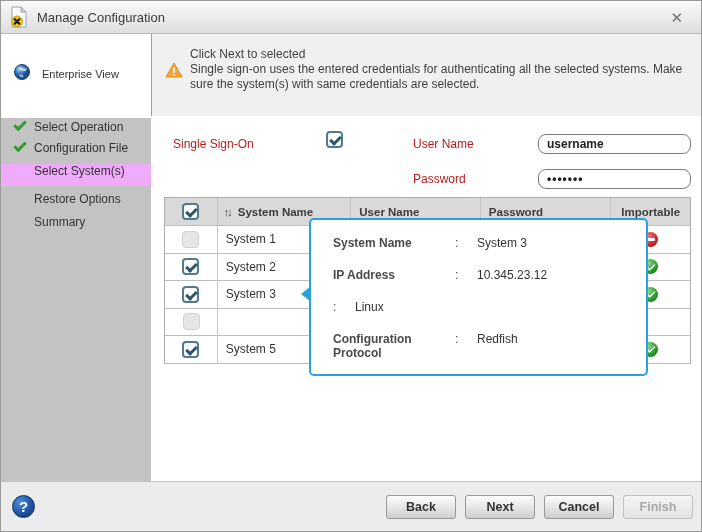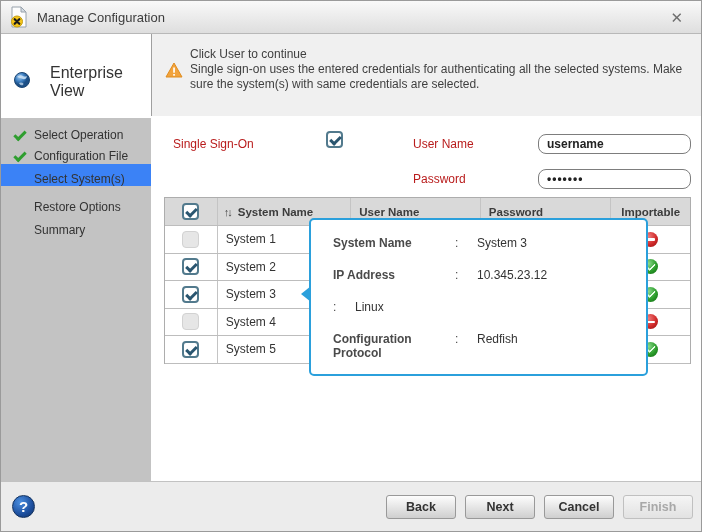--- a/index.html
+++ b/index.html
@@ -14,32 +14,32 @@
               background:linear-gradient(#f9f9f9,#dedede); border-bottom:1px solid #b8b8b8;
               display:flex; align-items:center; }
   .app-icon { margin-left:8px; width:20px; height:22px; display:inline-block; }
   .title { margin-left:8px; font-size:13px; font-weight:normal; color:#3c3c3c; }
   .close { position:absolute; right:16px; top:6px; font-size:15px; font-weight:bold;
            color:#6f6f6f; cursor:pointer; padding:2px 4px; }
 
   
   .sidebar-top { position:absolute; left:0; top:33px; width:150px; height:84px; background:#fff; }
   .enterprise-row { position:absolute; left:13px; top:30px; display:flex; align-items:center; }
-  .enterprise-row .label { margin-left:20px; font-size:16px; color:#333; }
+  .enterprise-row .label { margin-left:12px; font-size:11px; color:#333; }
   .sidebar-nav { position:absolute; left:0; top:117px; width:150px; height:363px; background:#c3c3c3; }
   .nav-item { position:absolute; left:0; width:155px; height:22px; display:flex;
-              align-items:flex-end; font-size:12px; color:#333; cursor:pointer; }
+              align-items:flex-start; font-size:12px; color:#333; cursor:pointer; }
   .nav-item .check { position:relative; width:14px; height:12px; margin-left:12px;
                      visibility:hidden; flex:0 0 14px; }
   .nav-item .check.show { visibility:visible; }
   .nav-item .check::after { content:""; position:absolute; left:1px; top:1px; width:9px; height:4px;
                      border-left:3px solid #2f9e2f; border-bottom:3px solid #2f9e2f;
                      transform:rotate(-45deg); }
   .nav-item .nav-label { margin-left:7px; }
-  .nav-item.active { background:#3b82f6; }
+  .nav-item.active { background:#f0abfc; }
   .nav-item:nth-child(1){ top:2px; } .nav-item:nth-child(2){ top:23px; }
   .nav-item:nth-child(3){ top:46px; } .nav-item:nth-child(4){ top:74px; }
   .nav-item:nth-child(5){ top:97px; }
 
   
   .banner { position:absolute; left:150px; top:33px; width:552px; height:82px;
             background:#f0f0f0; border-left:1px solid #9f9f9f; }
   .warn-icon { position:absolute; left:13px; top:28px; }
   .banner-text { position:absolute; left:38px; top:13px; width:505px; font-size:12px;
                  color:#3f3f3f; line-height:15px; }
@@ -177,21 +177,21 @@
 
   <div class="banner">
     <span class="warn-icon">
       <svg width="18" height="16" viewBox="0 0 18 16">
         <path d="M9 1 L17 15 H1 Z" fill="#f2a33c" stroke="#df8c1f" stroke-linejoin="round"></path>
         <rect x="8.2" y="5.5" width="1.7" height="5.2" fill="#fff"></rect>
         <rect x="8.2" y="12" width="1.7" height="1.7" fill="#fff"></rect>
       </svg>
     </span>
     <div class="banner-text">
-      <div>Click User to continue</div>
+      <div>Click Next to selected</div>
       <div>Single sign-on uses the entered credentials for authenticating all the selected systems. Make sure the system(s) with same credentials are selected.</div>
     </div>
   </div>
 
   <div class="content">
     <span class="fld-label sso-label">Single Sign-On</span>
     <div class="checkbox sso-checkbox checked"></div>
 
     <span class="fld-label user-label">User Name</span>
     <input class="txt-input user-input" value="username" style="">
@@ -249,21 +249,20 @@
         <div class="tcell c-user"></div>
         <div class="tcell c-pass"></div>
         <div class="tcell c-imp">
             <div class="orb green"></div>
           </div>
       </div>
       <div class="trow">
         <div class="tcell c-check">
             <div class="checkbox"></div>
           </div>
-        <div class="tcell c-name">System 4</div>
         <div class="tcell c-user"></div>
         <div class="tcell c-pass"></div>
         <div class="tcell c-imp">
             <div class="orb red"></div>
           </div>
       </div>
       <div class="trow">
         <div class="tcell c-check">
             <div class="checkbox checked"></div>
           </div>

